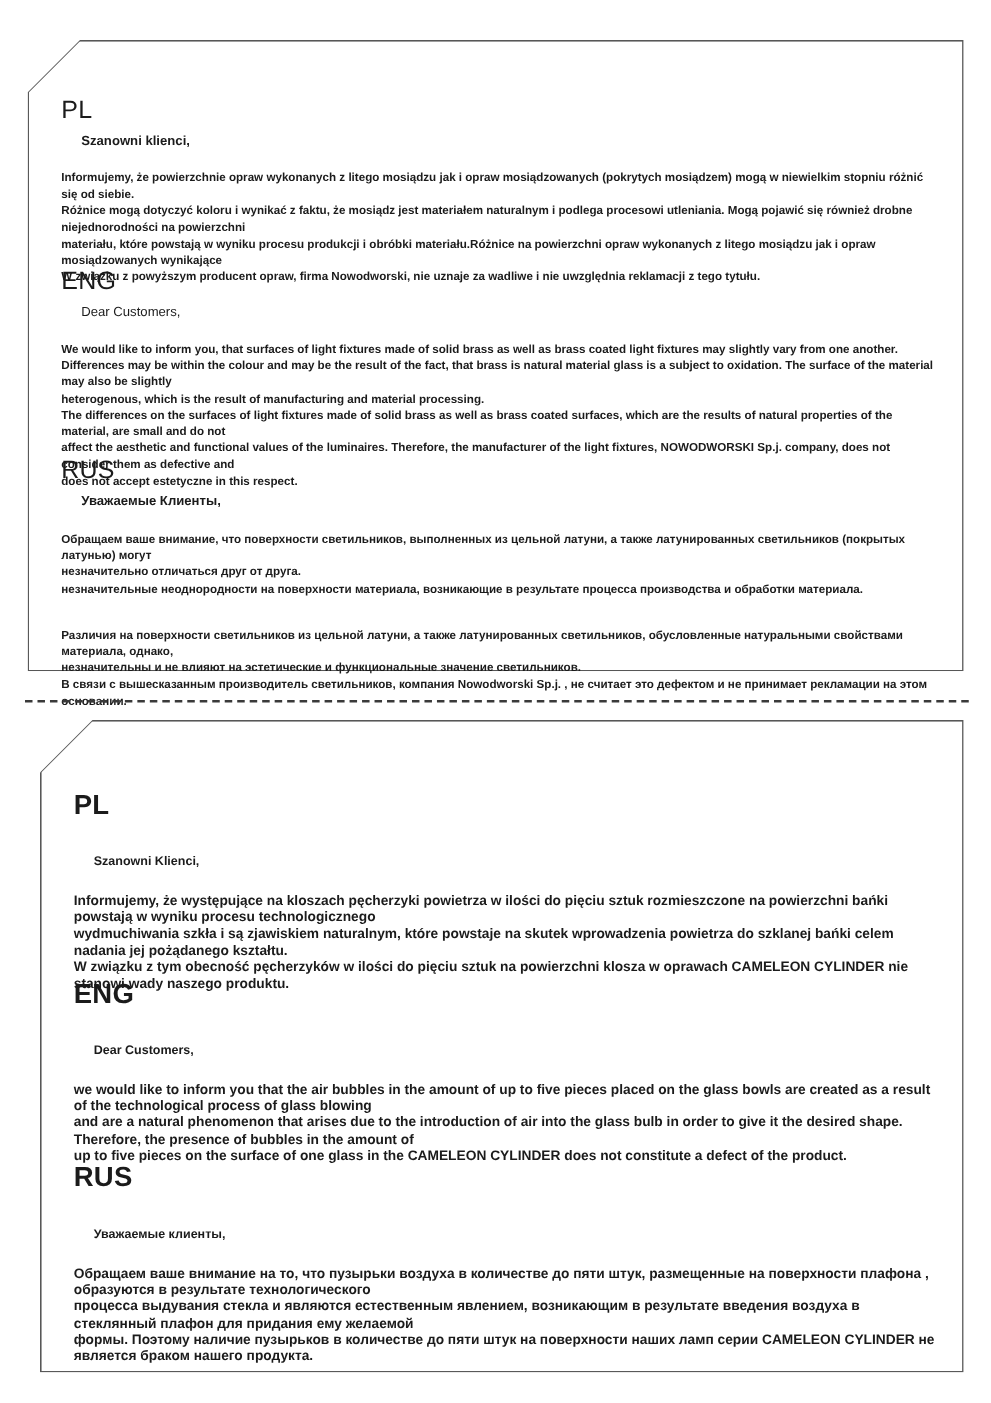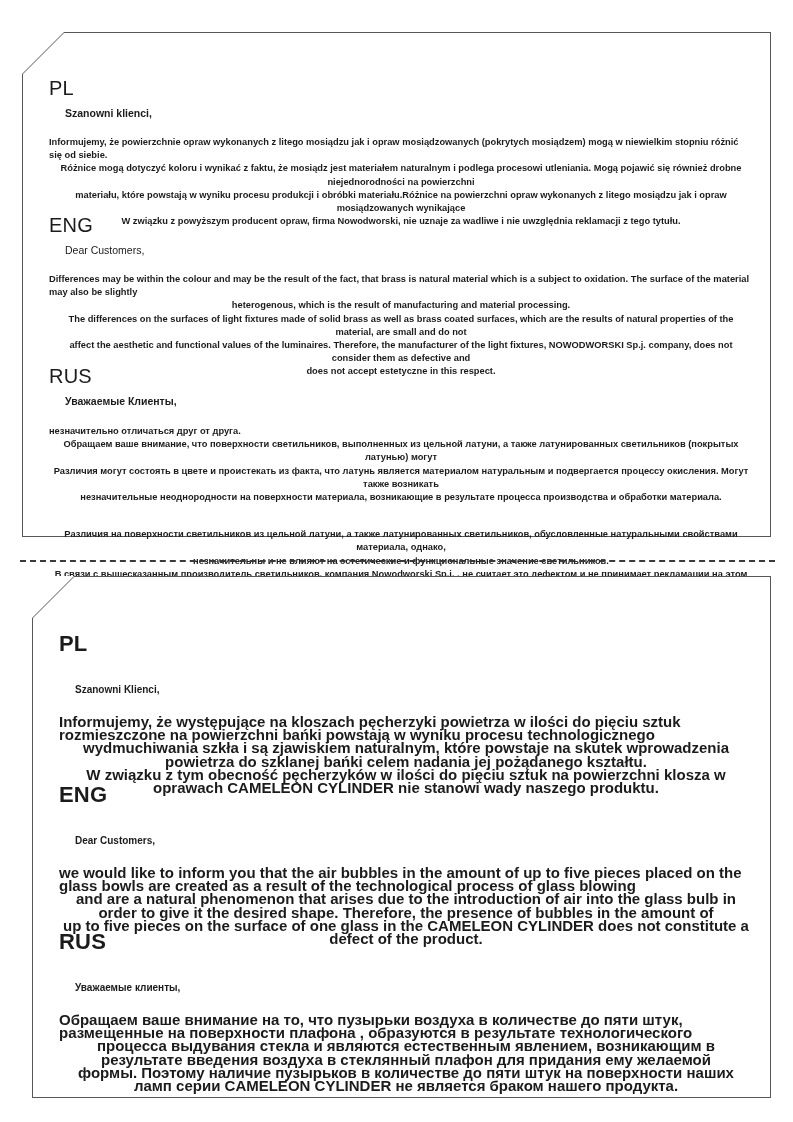--- a/index.html
+++ b/index.html
@@ -83,21 +83,21 @@
     margin: 0;
   }
   .lang-sub {
     margin: 16px;
     color: #1b1b1b;
   }
   .para {
     margin: 0;
     color: #1b1b1b;
   }
-  .para + .para { margin-top: 0px; text-align: center; }
+  .para + .para { margin-top: 0px; }
 
   
   #sheet-1 .content { padding: 0; }
   #sheet-1 .blk { position: absolute; left: 27px; right: 18px; }
   #sheet-1 .lang-head { font-size: 20px; line-height: 22px; }
   #sheet-1 .lang-sub  { font-size: 10.5px; line-height: 14px; font-weight: 700; margin-top: 7px; }
   #sheet-1 .body      { margin-top: 6px; }
   #sheet-1 .para      { font-size: 9.3px; line-height: 13.2px; font-weight: 600; }
 
   #blk1-pl  { top: 45px; }
@@ -109,21 +109,21 @@
   #sheet-1 #blk1-rus .lang-sub { font-weight: 600; }
   #sheet-1 #blk1-rus .para { font-weight: 600; }
   #sheet-1 #blk1-rus .body { margin-top: 17px; }
   #sheet-1 #blk1-rus .gap { margin-top: 24px; }
 
   
   #sheet-2 .blk { position: absolute; left: 27px; right: 18px; }
   #sheet-2 .lang-head { font-size: 22px; line-height: 24px; font-weight: 700; }
   #sheet-2 .lang-sub  { font-size: 10px; line-height: 14px; font-weight: 700; margin-top: 27px; }
   #sheet-2 .body      { margin-top: 18px; }
-  #sheet-2 .para      { font-size: 15px; line-height: 13.2px; font-weight: 600; }
+  #sheet-2 .para      { font-size: 11px; line-height: 13.2px; font-weight: 600; }
 
   #blk2-pl  { top: 56px; }
   #blk2-eng { top: 207px; }
   #blk2-rus { top: 354px; }
 </style>
 </head>
 <body>
 
 <div class="page-wrap">
 
@@ -140,35 +140,35 @@
           <p class="para">Różnice mogą dotyczyć koloru i wynikać z faktu, że mosiądz jest materiałem naturalnym i podlega procesowi utleniania. Mogą pojawić się również drobne niejednorodności na powierzchni</p>
           <p class="para">materiału, które powstają w wyniku procesu produkcji i obróbki materiału.Różnice na powierzchni opraw wykonanych z litego mosiądzu jak i opraw mosiądzowanych wynikające</p>
           <p class="para">W związku z powyższym producent opraw, firma Nowodworski, nie uznaje za wadliwe i nie uwzględnia reklamacji z tego tytułu.</p>
         </div>
       </div>
 
       <div class="blk" id="blk1-eng">
         <div class="lang-head">ENG</div>
         <div class="lang-sub">Dear Customers,</div>
         <div class="body">
-          <p class="para">Differences may be within the colour and may be the result of the fact, that brass is natural material which is a subject to oxidation. The surface of the material may also be slightly</p>
+          <p class="para">We would like to inform you, that surfaces of light fixtures made of solid brass as well as brass coated light fixtures may slightly vary from one another.</p>
+          <p class="para">Differences may be within the colour and may be the result of the fact, that brass is natural material glass is a subject to oxidation. The surface of the material may also be slightly</p>
           <p class="para">heterogenous, which is the result of manufacturing and material processing.</p>
           <p class="para">The differences on the surfaces of light fixtures made of solid brass as well as brass coated surfaces, which are the results of natural properties of the material, are small and do not</p>
           <p class="para">affect the aesthetic and functional values of the luminaires. Therefore, the manufacturer of the light fixtures, NOWODWORSKI Sp.j. company, does not consider them as defective and</p>
           <p class="para">does not accept estetyczne in this respect.</p>
         </div>
       </div>
 
       <div class="blk" id="blk1-rus">
         <div class="lang-head">RUS</div>
         <div class="lang-sub">Уважаемые Клиенты,</div>
         <div class="body">
+          <p class="para">Обращаем ваше внимание, что поверхности светильников, выполненных из цельной латуни, а также латунированных светильников (покрытых латунью) могут</p>
           <p class="para">незначительно отличаться друг от друга.</p>
-          <p class="para">Обращаем ваше внимание, что поверхности светильников, выполненных из цельной латуни, а также латунированных светильников (покрытых латунью) могут</p>
-          <p class="para">Различия могут состоять в цвете и проистекать из факта, что латунь является материалом натуральным и подвергается процессу окисления. Могут также возникать</p>
           <p class="para">незначительные неоднородности на поверхности материала, возникающие в результате процесса производства и обработки материала.</p>
           <p class="para gap">Различия на поверхности светильников из цельной латуни, а также латунированных светильников, обусловленные натуральными свойствами материала, однако,</p>
           <p class="para">незначительны и не влияют на эстетические и функциональные значение светильников.</p>
           <p class="para">В связи с вышесказанным производитель светильников, компания Nowodworski Sp.j. , не считает это дефектом и не принимает рекламации на этом основании.</p>
         </div>
       </div>
 
     </div>
   </div>
 

